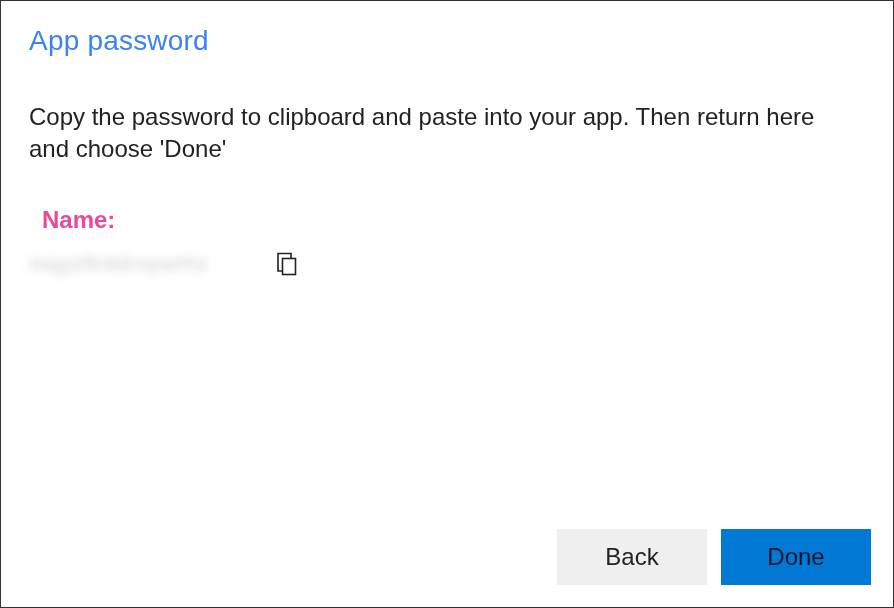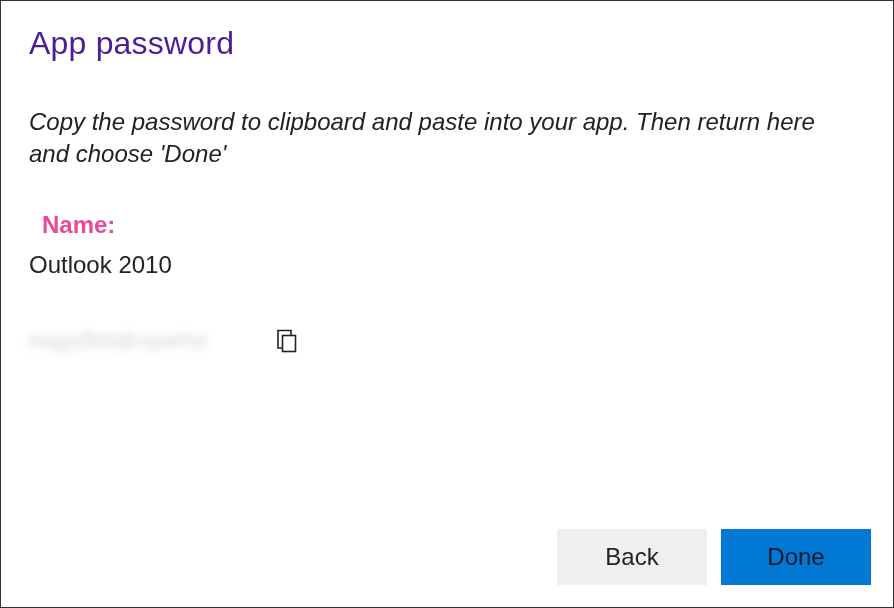--- a/index.html
+++ b/index.html
@@ -15,34 +15,33 @@
     }
     .dialog {
       width: 894px;
       height: 608px;
       border: 1px solid #333;
       padding: 24px 28px 22px 28px;
       position: relative;
       background: #ffffff;
     }
     .title {
-      font-size: 32px;
+      font-size: 28px;
       font-weight: 300;
-      color: #4c1d95;
+      color: #3b82f6;
       margin-bottom: 44px;
       letter-spacing: 0.2px;
     }
     .instruction {
       font-size: 24px;
       font-weight: 400;
       color: #222222;
       line-height: 1.35;
       margin-bottom: 40px;
       max-width: 820px;
-      font-style: italic;
     }
     .field-label {
       font-size: 24px;
       font-weight: 700;
       color: #ec4899;
       margin-bottom: 12px;
       margin-left: 13px;
     }
     .field-value {
       font-size: 24px;
@@ -116,21 +115,20 @@
 </head>
 <body>
 
 <div class="dialog">
 
   <h1 class="title">App password</h1>
 
   <p class="instruction">Copy the password to clipboard and paste into your app. Then return here and choose 'Done'</p>
 
   <div class="field-label">Name:</div>
-  <div class="field-value">Outlook 2010</div>
 
 
   <div class="password-row">
     <span class="password-value">mqyzftntdrvywrhz</span>
     <span class="copy-icon">
       <svg viewBox="0 0 24 26" fill="none" stroke="#222222" stroke-width="1.6">
         <rect x="7.5" y="7.5" width="13" height="16" rx="0"></rect>
         <path d="M16 7.5 V 2.5 H 3 V 20 H 7.5"></path>
       </svg>
     </span>

